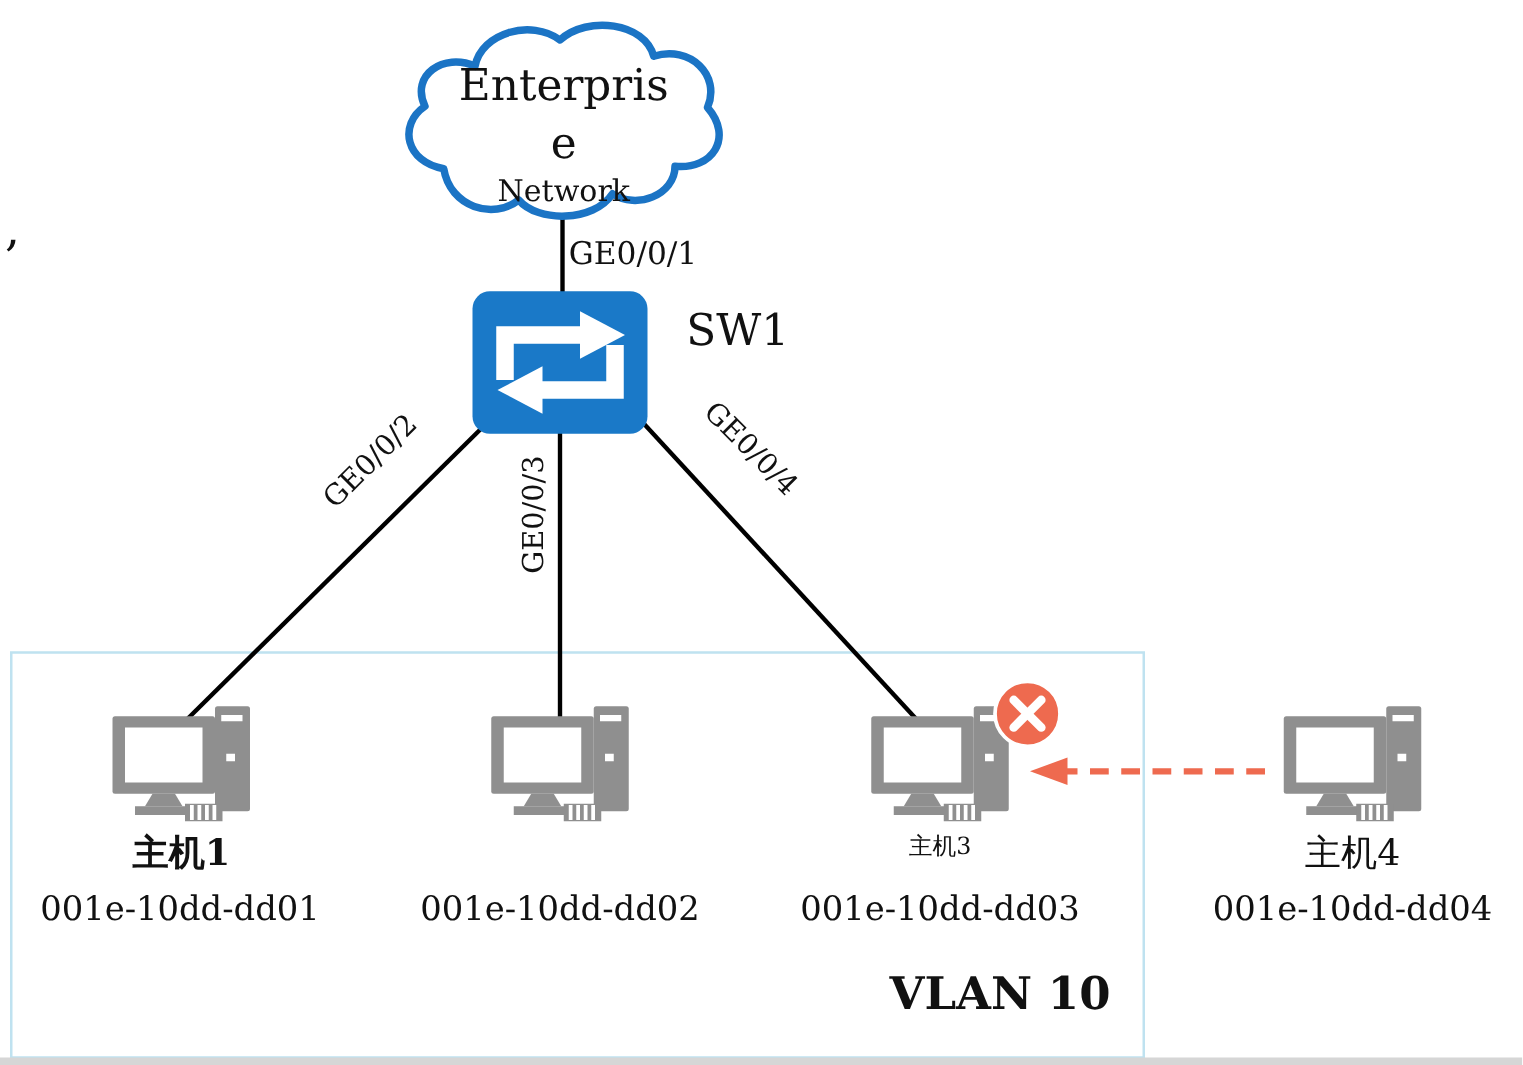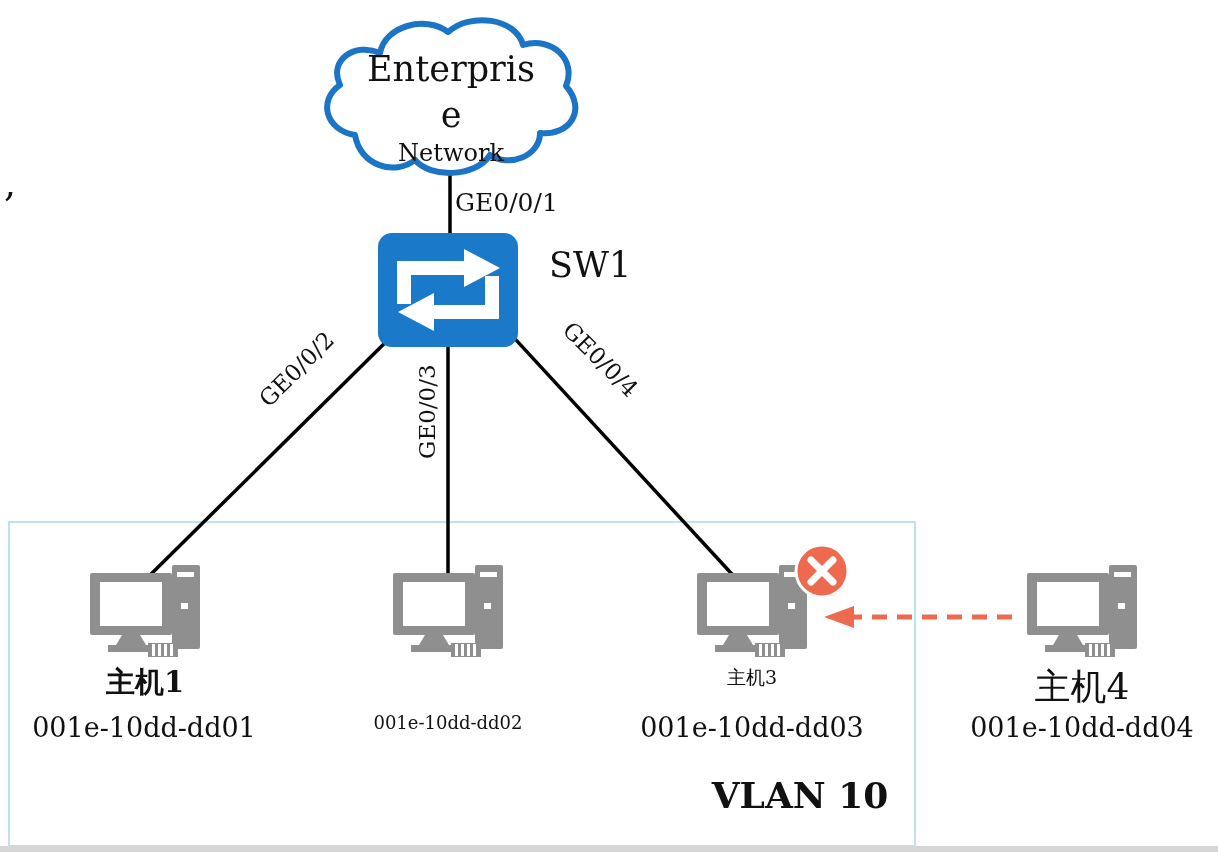--- a/index.html
+++ b/index.html
@@ -96,24 +96,24 @@
 
   <div class="label" style="left:549px;top:246px;font-size:35px;">SW1</div>
 
   <div class="label center" style="left:232px;top:357px;width:130px;font-size:23px;transform:rotate(-45deg);">GE0/0/2</div>
   <div class="label center" style="left:363px;top:399px;width:130px;font-size:23px;transform:rotate(-90deg);">GE0/0/3</div>
   <div class="label center" style="left:535px;top:347px;width:130px;font-size:23px;transform:rotate(45deg);">GE0/0/4</div>
 
   <div class="label center" style="left:25px;top:667px;width:240px;font-size:29px;font-weight:bold;">主机1</div>
   <div class="label center" style="left:-6px;top:713px;width:300px;font-size:27px;">001e-10dd-dd01</div>
 
-  <div class="label center" style="left:298px;top:713px;width:300px;font-size:18px;">001e-10dd-dd02</div>
+  <div class="label center" style="left:298px;top:713px;width:300px;font-size:27px;">001e-10dd-dd02</div>
 
   <div class="label center" style="left:632px;top:667px;width:240px;font-size:19px;">主机3</div>
   <div class="label center" style="left:602px;top:713px;width:300px;font-size:27px;">001e-10dd-dd03</div>
 
-  <div class="label center" style="left:962px;top:667px;width:240px;font-size:36px;">主机4</div>
+  <div class="label center" style="left:962px;top:667px;width:240px;font-size:29px;">主机4</div>
   <div class="label center" style="left:932px;top:713px;width:300px;font-size:27px;">001e-10dd-dd04</div>
 
   <div class="label center" style="left:700px;top:776px;width:200px;font-size:36px;font-weight:bold;">VLAN 10</div>
 
   <div class="bottom-strip"></div>
 </div>
 
 </body></html>

